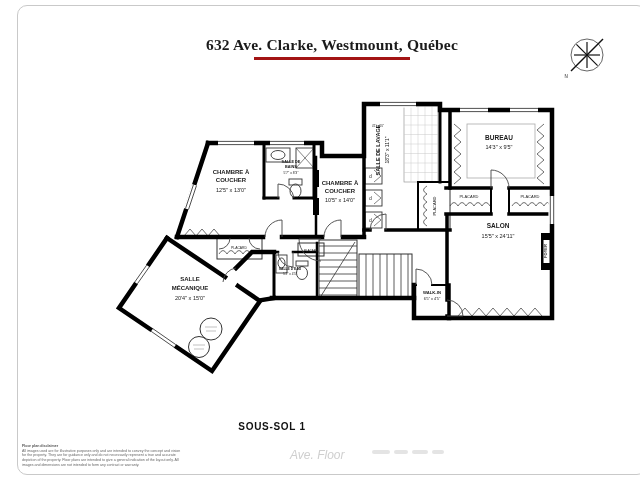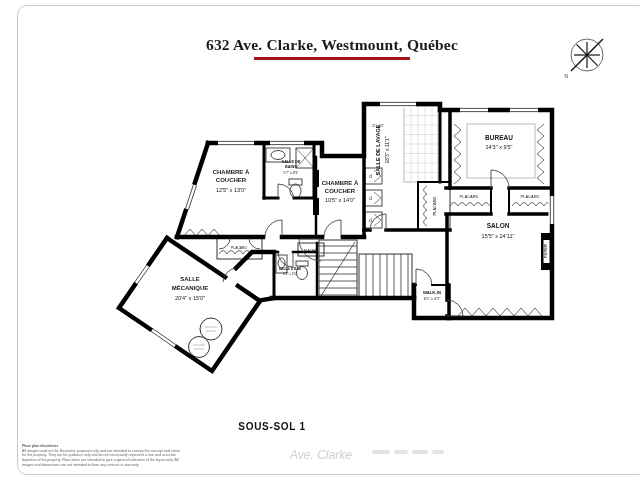--- a/index.html
+++ b/index.html
@@ -230,21 +230,21 @@
       <text x="358.5" y="178" font-size="4.5">d</text>
       <text x="358.5" y="200" font-size="4.5">d</text>
       <text x="358.5" y="222" font-size="4.5">d</text>
 
       <text x="366" y="127" font-size="2.8" fill="#555">4'1" x 1'0"</text>
     </g>
   </svg>
 
   <div id="floor-label" class="abs">SOUS-SOL 1</div>
 
-  <div id="watermark" class="abs">Ave. Clarke</div>
+  <div id="watermark" class="abs">Ave. Floor</div>
   <div class="abs ghost-dash" style="left:360px;width:18px;"></div>
   <div class="abs ghost-dash" style="left:382px;width:14px;"></div>
   <div class="abs ghost-dash" style="left:400px;width:16px;"></div>
   <div class="abs ghost-dash" style="left:420px;width:12px;"></div>
 
 
   <div id="disclaimer" class="abs">
     <div class="t">Floor plan disclaimer</div>
     <div>All images used are for illustrative purposes only and are intended to convey the concept and vision</div>
     <div>for the property. They are for guidance only and do not necessarily represent a true and accurate</div>

